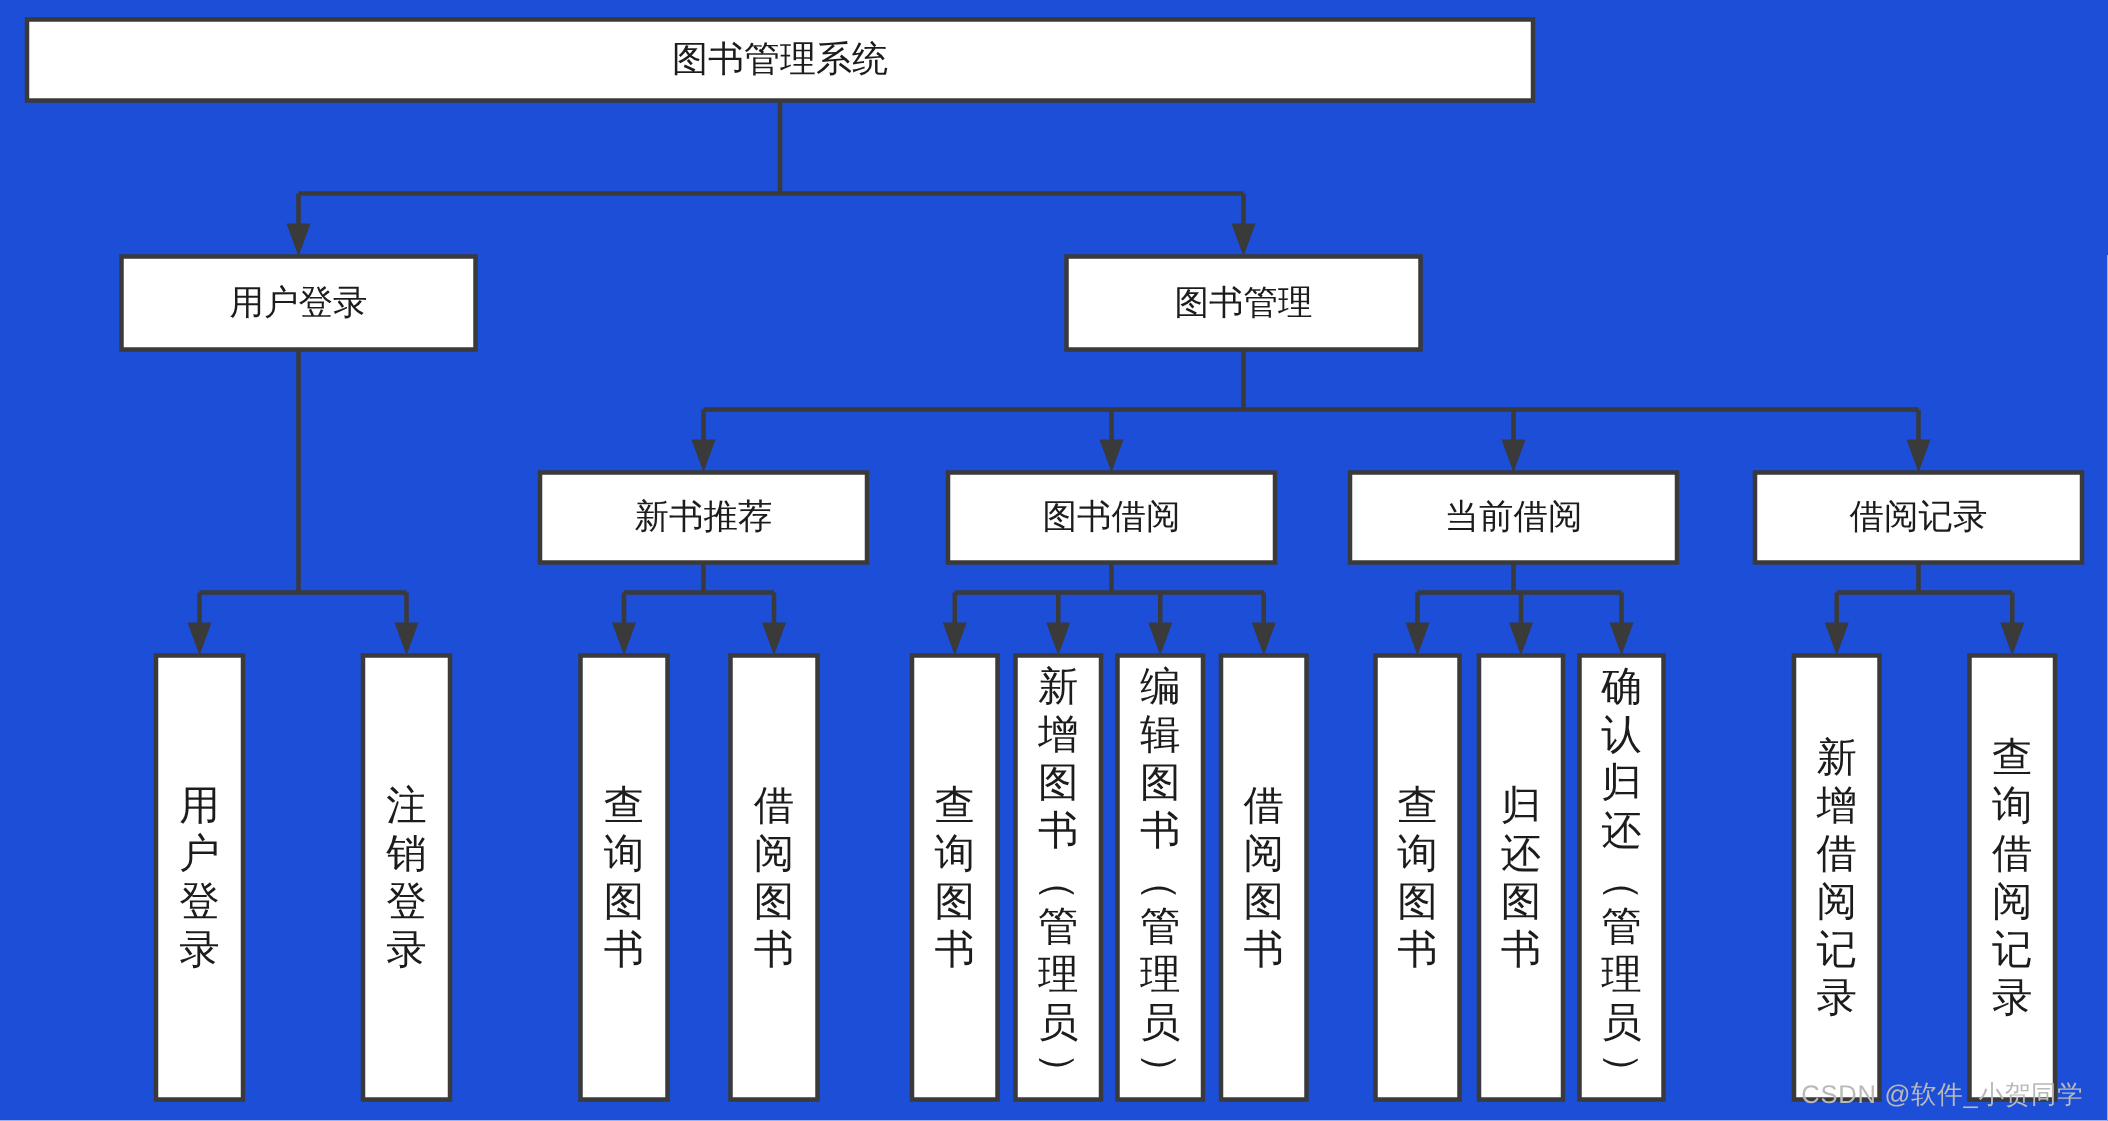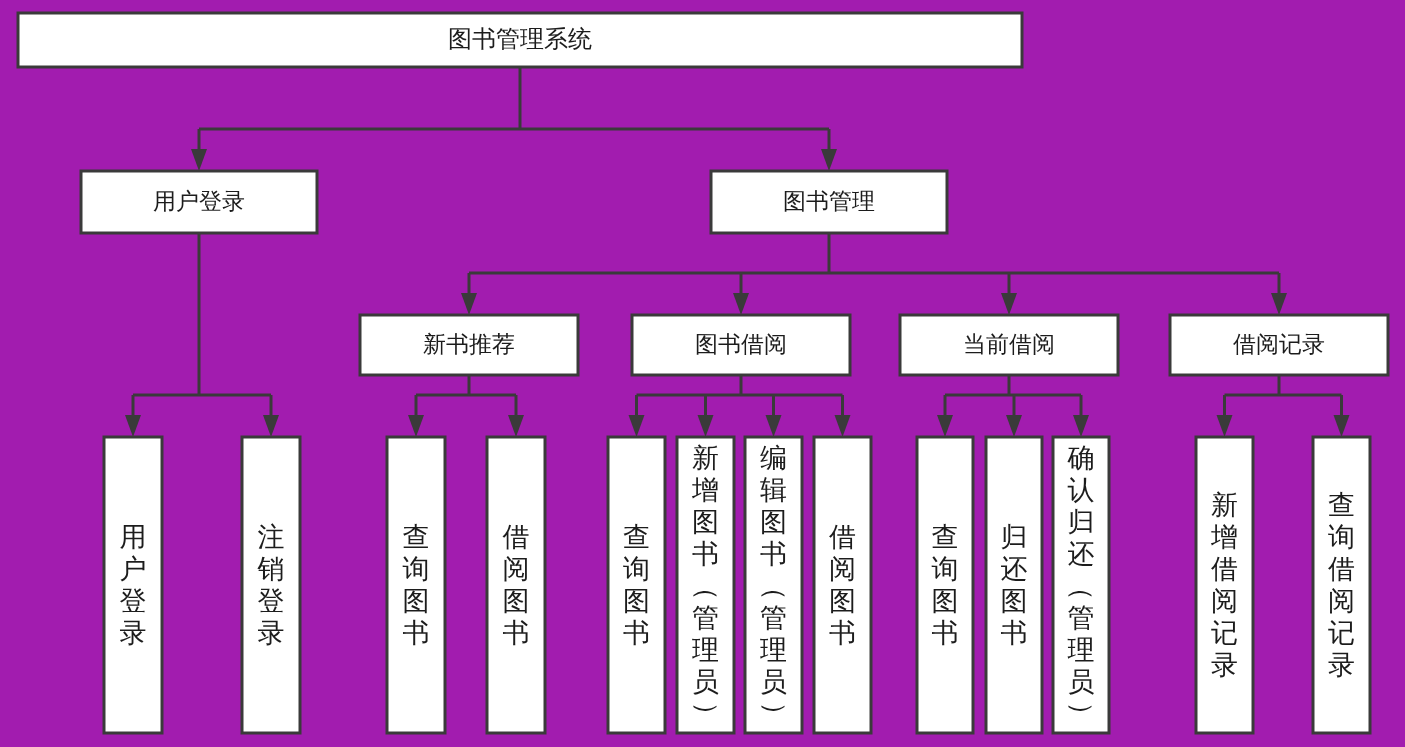--- a/index.html
+++ b/index.html
@@ -8,21 +8,21 @@
     padding: 0;
     background: #ffffff;
   }
   body {
     font-family: "Liberation Sans", "DejaVu Sans", sans-serif;
   }
   #diagram-root {
     position: relative;
     width: 1405px;
     height: 747px;
-    background: #a21caf;
+    background: #1d4ed8;
     overflow: hidden;
   }
   svg.canvas {
     position: absolute;
     left: 0;
     top: 0;
     width: 1405px;
     height: 747px;
   }
   .node-box {
@@ -296,13 +296,14 @@
             <text x="1341.5" y="513.96" text-anchor="middle" font-size="27" fill="#1c1c1c" font-family="&quot;Liberation Sans&quot;,&quot;DejaVu Sans&quot;,sans-serif">查</text>
             <text x="1341.5" y="545.96" text-anchor="middle" font-size="27" fill="#1c1c1c" font-family="&quot;Liberation Sans&quot;,&quot;DejaVu Sans&quot;,sans-serif">询</text>
             <text x="1341.5" y="577.96" text-anchor="middle" font-size="27" fill="#1c1c1c" font-family="&quot;Liberation Sans&quot;,&quot;DejaVu Sans&quot;,sans-serif">借</text>
             <text x="1341.5" y="609.96" text-anchor="middle" font-size="27" fill="#1c1c1c" font-family="&quot;Liberation Sans&quot;,&quot;DejaVu Sans&quot;,sans-serif">阅</text>
             <text x="1341.5" y="641.96" text-anchor="middle" font-size="27" fill="#1c1c1c" font-family="&quot;Liberation Sans&quot;,&quot;DejaVu Sans&quot;,sans-serif">记</text>
             <text x="1341.5" y="673.96" text-anchor="middle" font-size="27" fill="#1c1c1c" font-family="&quot;Liberation Sans&quot;,&quot;DejaVu Sans&quot;,sans-serif">录</text>
           </g>
         </g>
       </g>
   </svg>
+  <div class="watermark">CSDN @软件_小贺同学</div>
 </div>
 
 </body></html>

